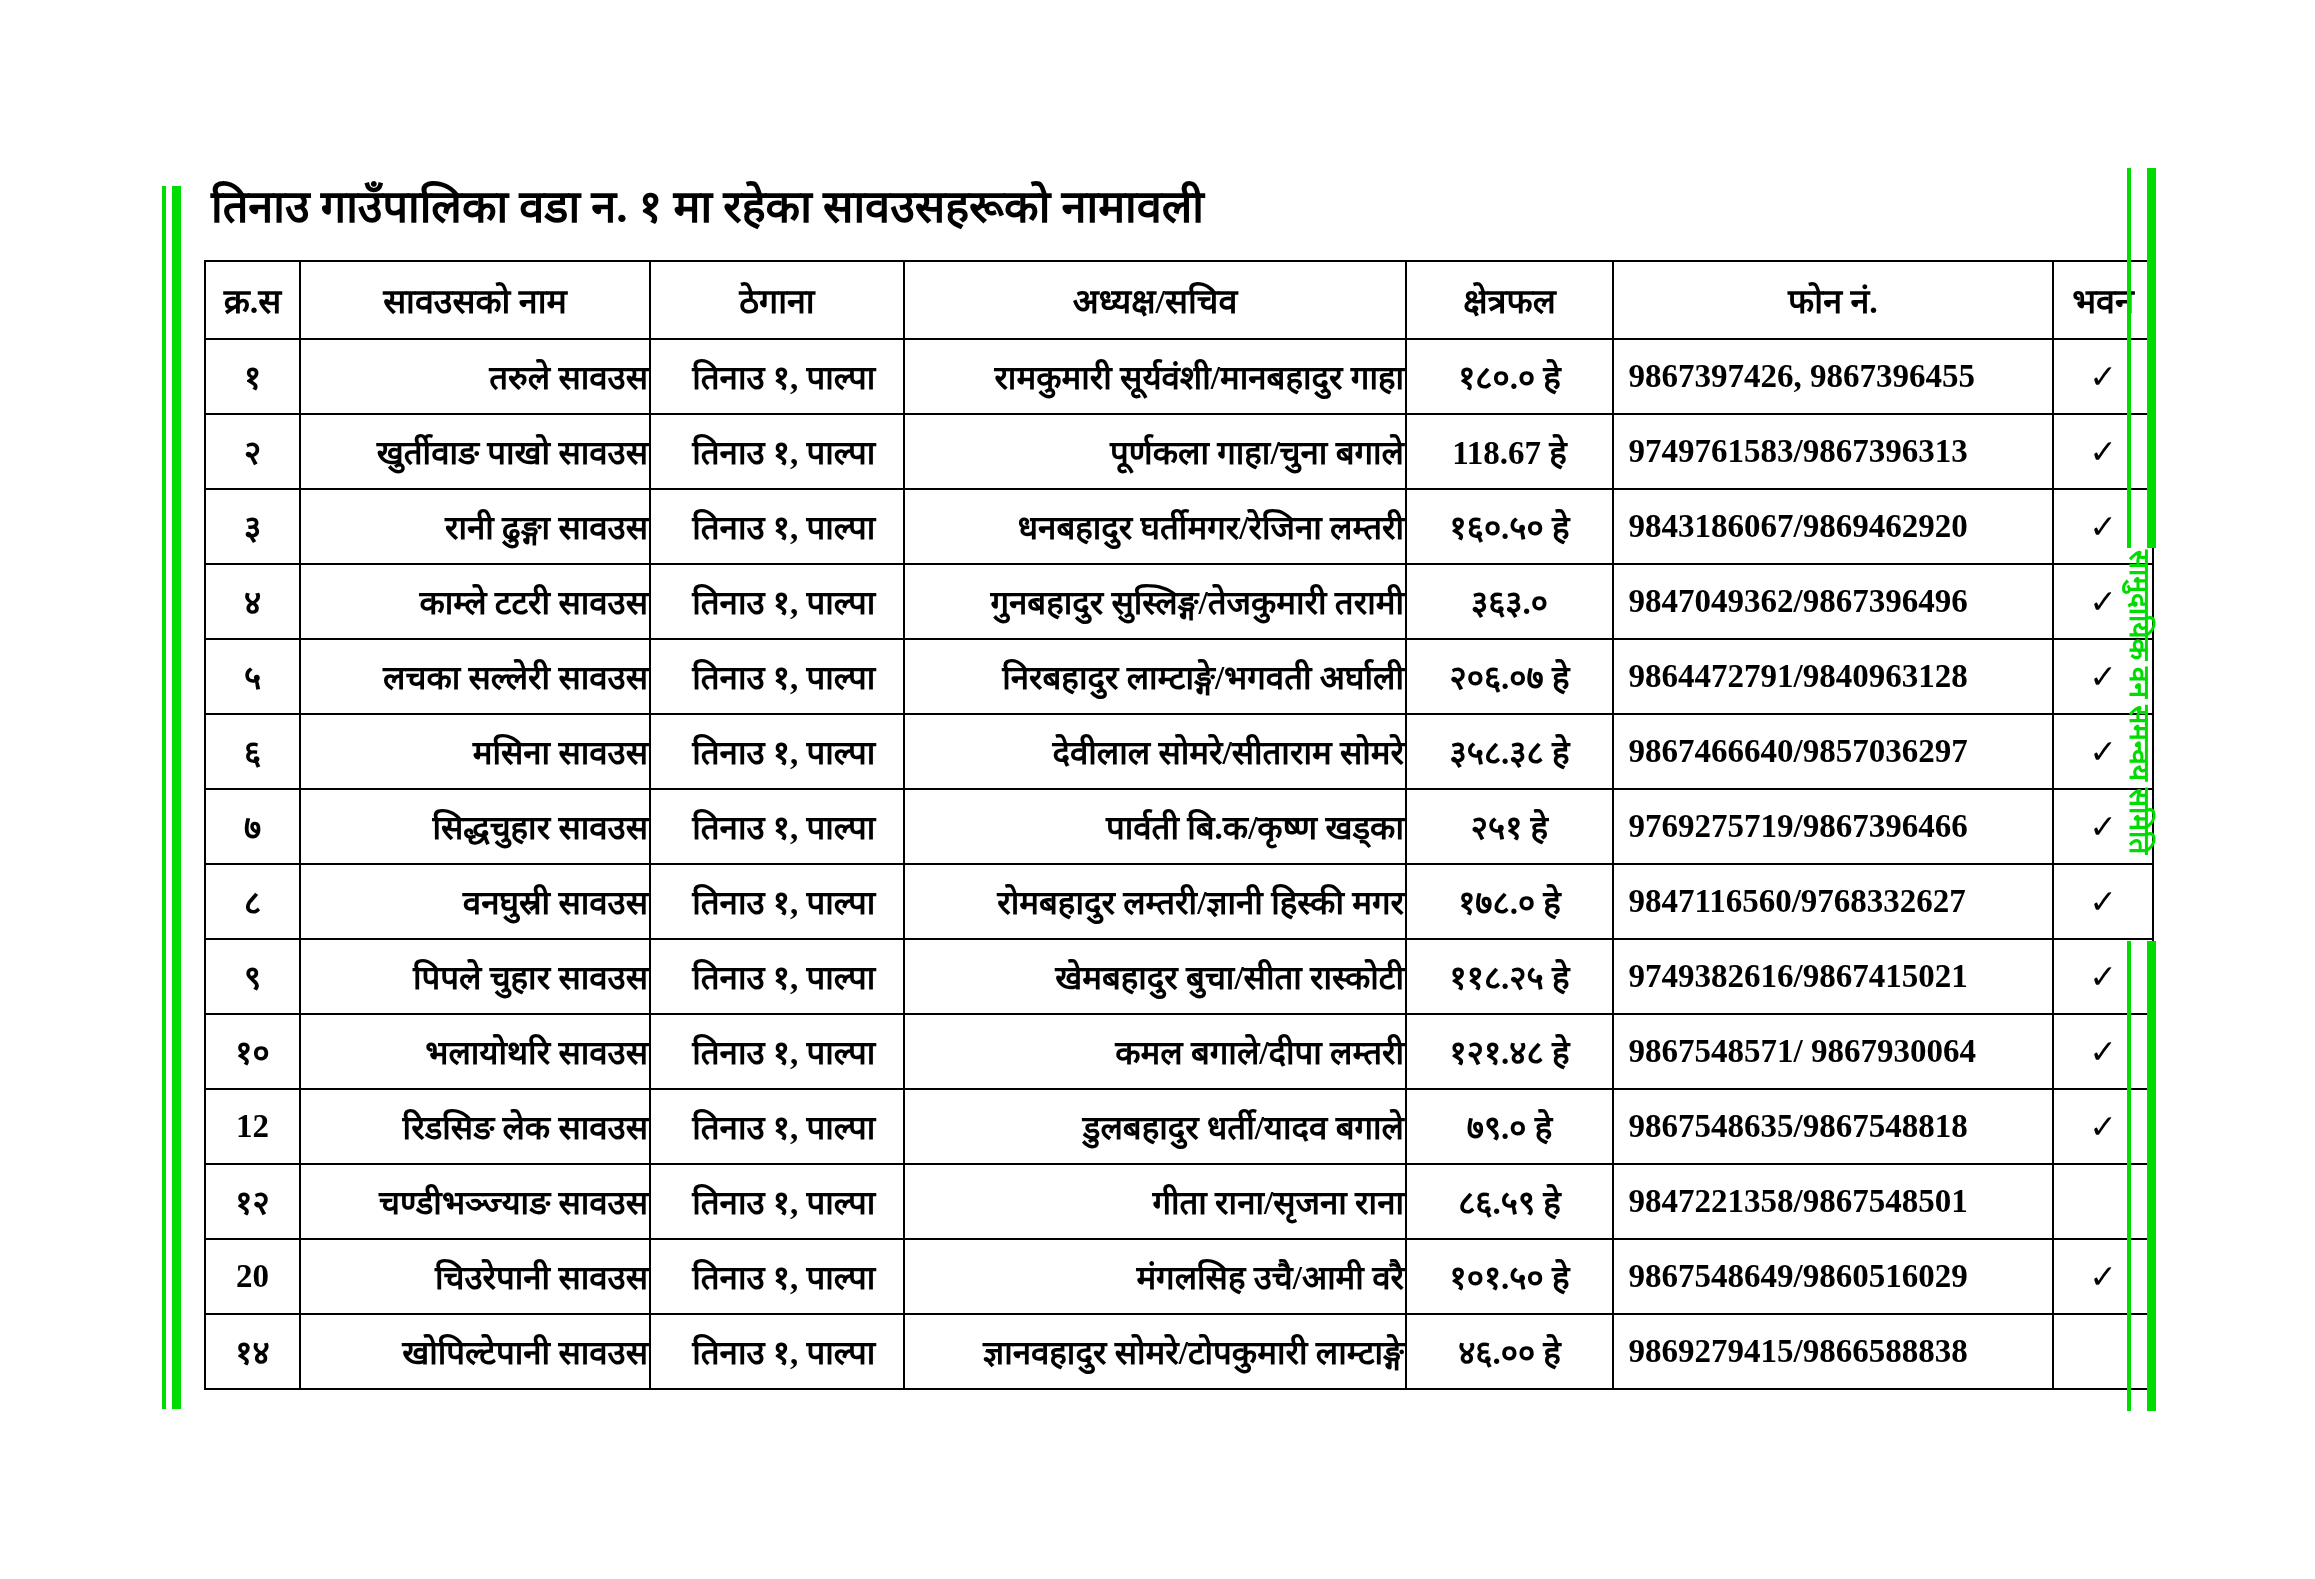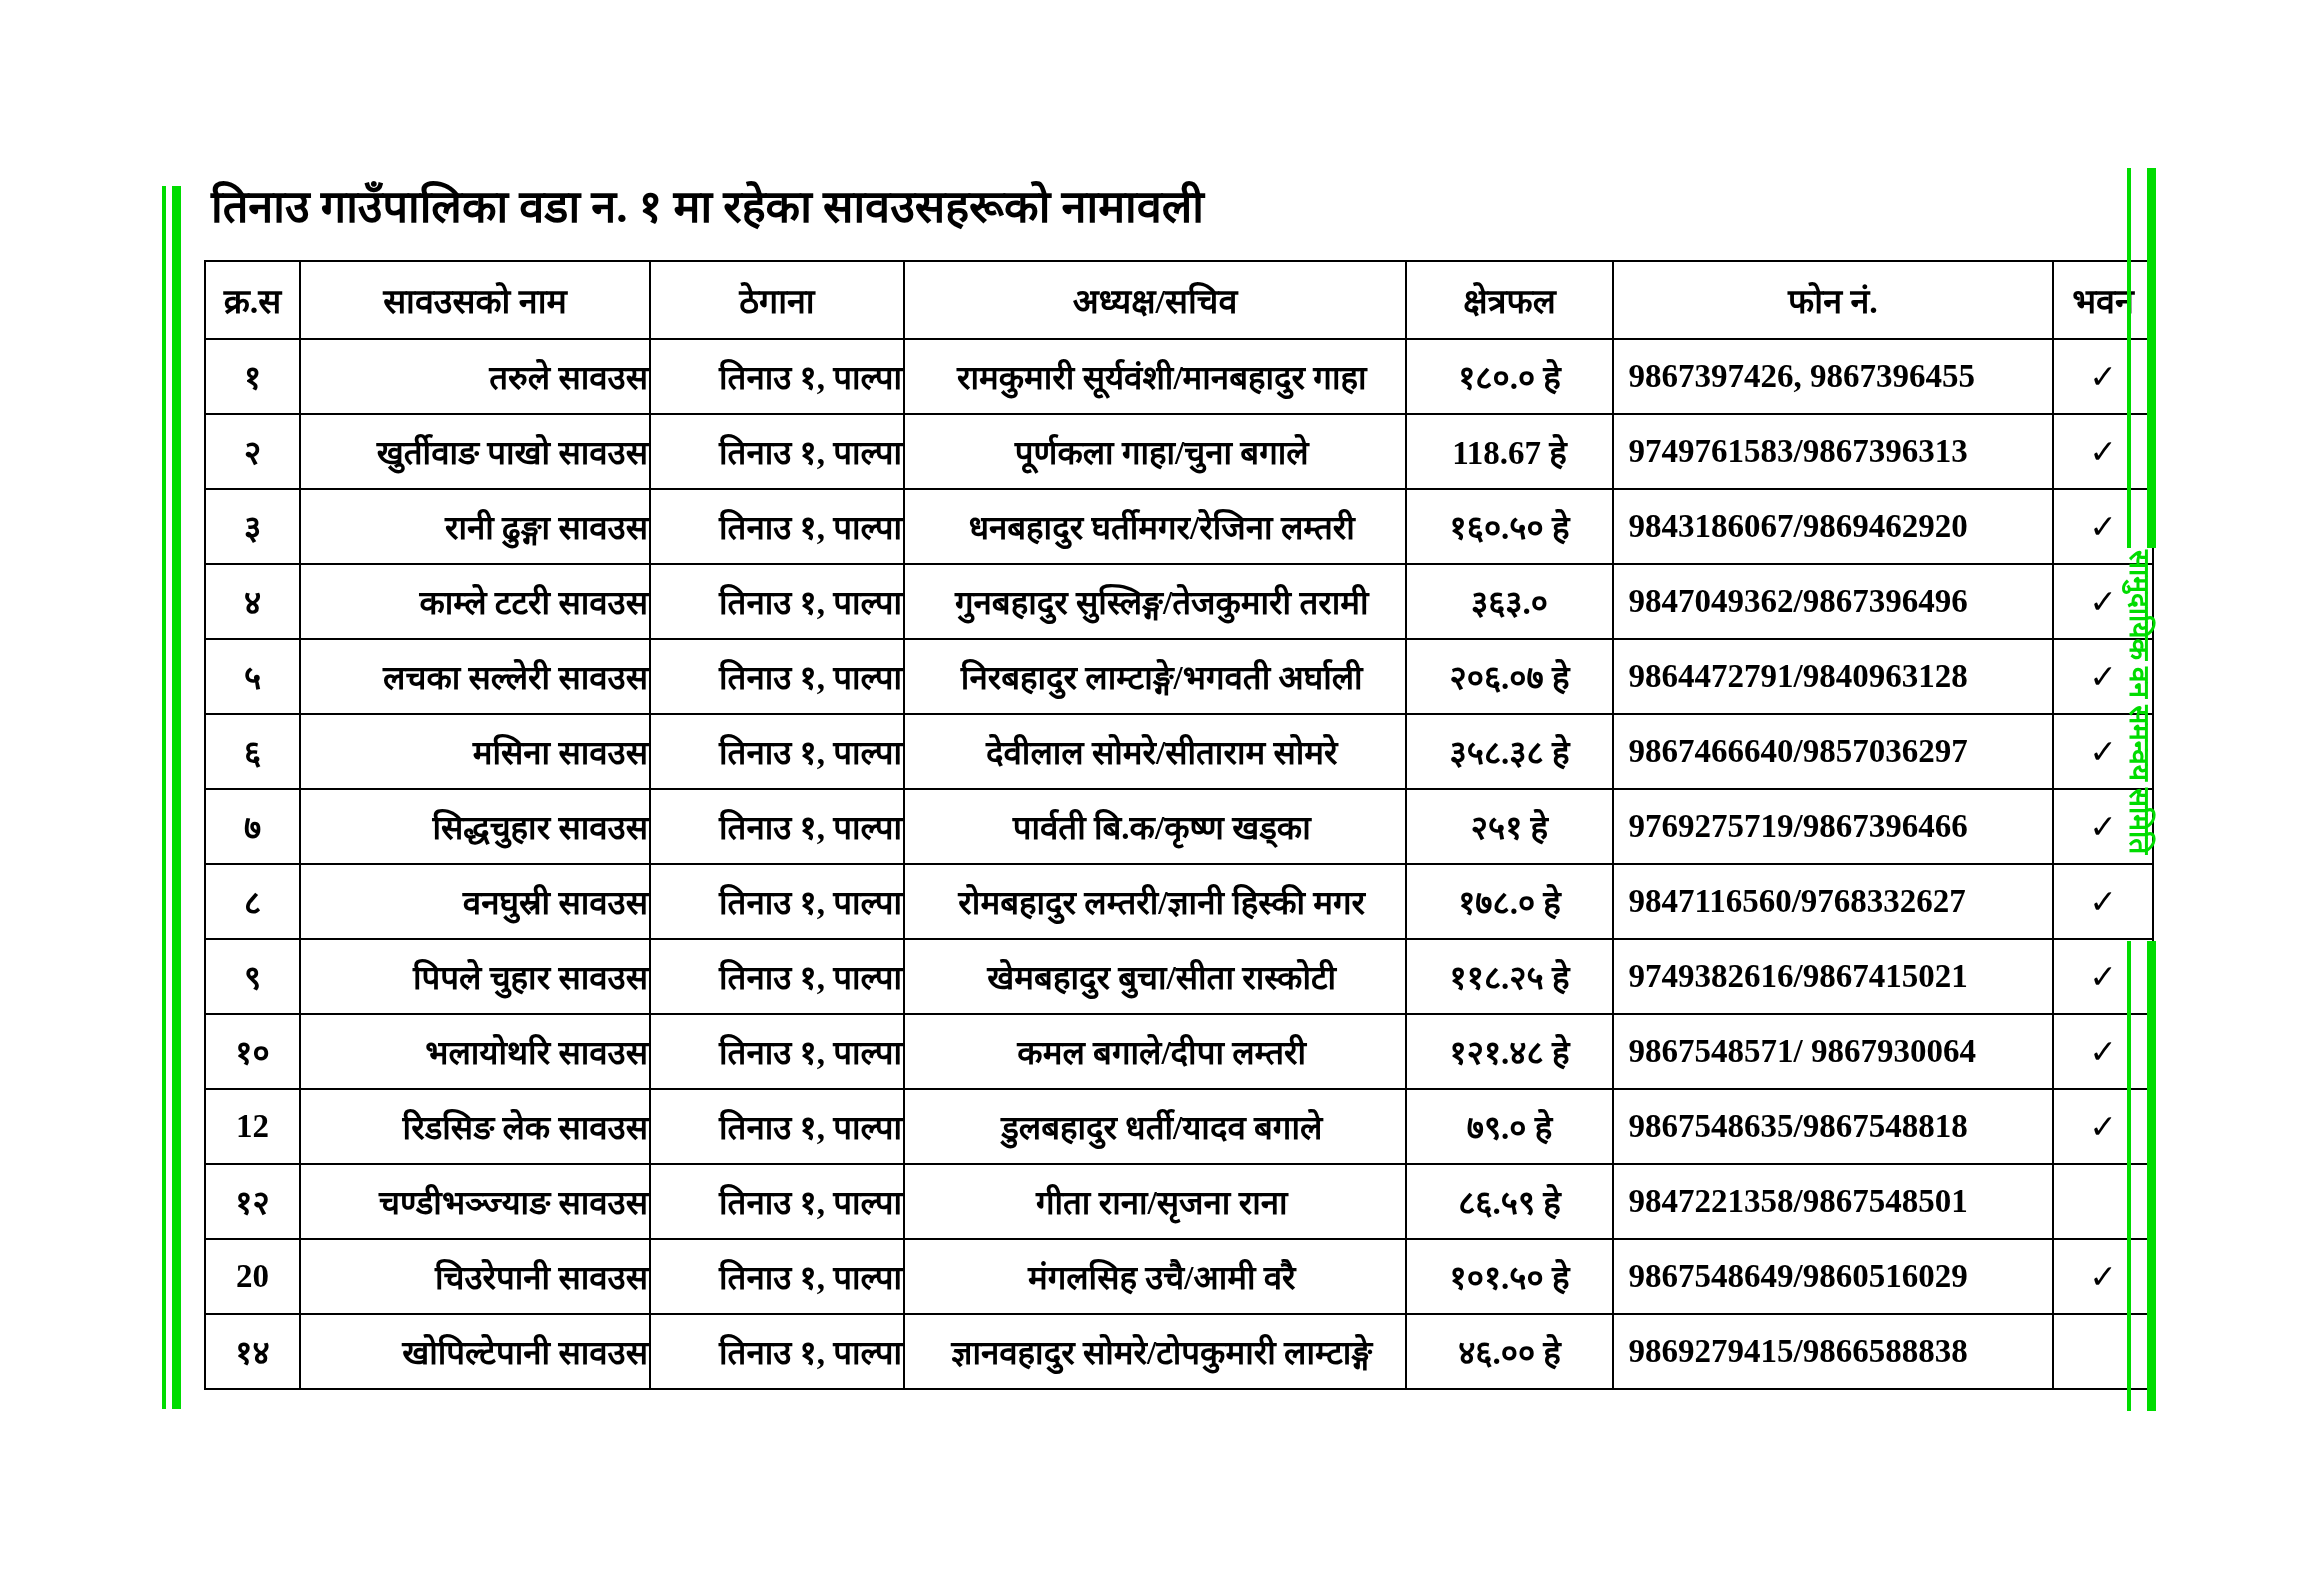--- a/index.html
+++ b/index.html
@@ -69,22 +69,22 @@
   col.c-sn{width:95px;}
   col.c-name{width:350px;}
   col.c-address{width:254px;}
   col.c-officials{width:502px;}
   col.c-area{width:207px;}
   col.c-phone{width:440px;}
   col.c-building{width:100px;}
 
   td.col-sn{text-align:center;font-size:32px;}
   td.col-name{text-align:right;padding-left:20px;}
-  td.col-address{text-align:right;padding-left:14.5px;}
-  td.col-officials{text-align:center;padding-left:14.5px;font-size:32px;}
+  td.col-address{text-align:center;padding-left:14.5px;}
+  td.col-officials{text-align:right;padding-left:14.5px;font-size:32px;}
   td.col-area{text-align:center;font-size:30px;border-radius:7px;}
   td.col-phone{
     text-align:left;padding-left:14.5px;
     font-family:"Liberation Serif","DejaVu Serif",serif;
     font-weight:normal;font-size:40px;
   }
   td.col-building{
     text-align:center;
     font-size:42px;font-weight:900;
     font-family:"DejaVu Sans","Liberation Sans",sans-serif;

